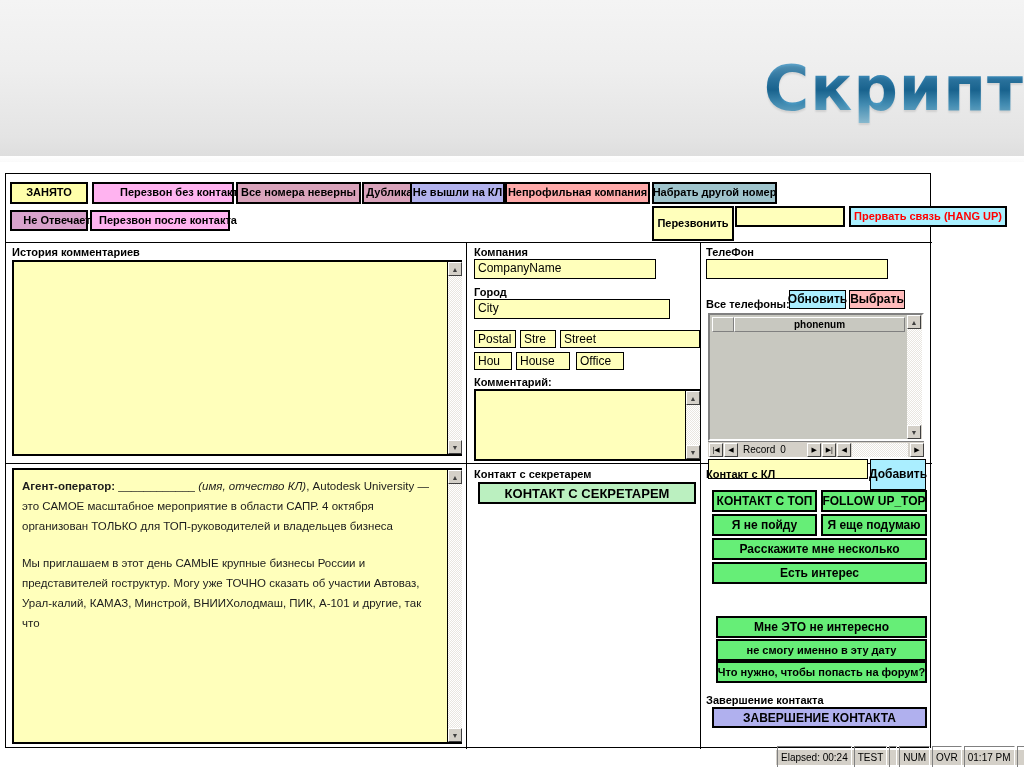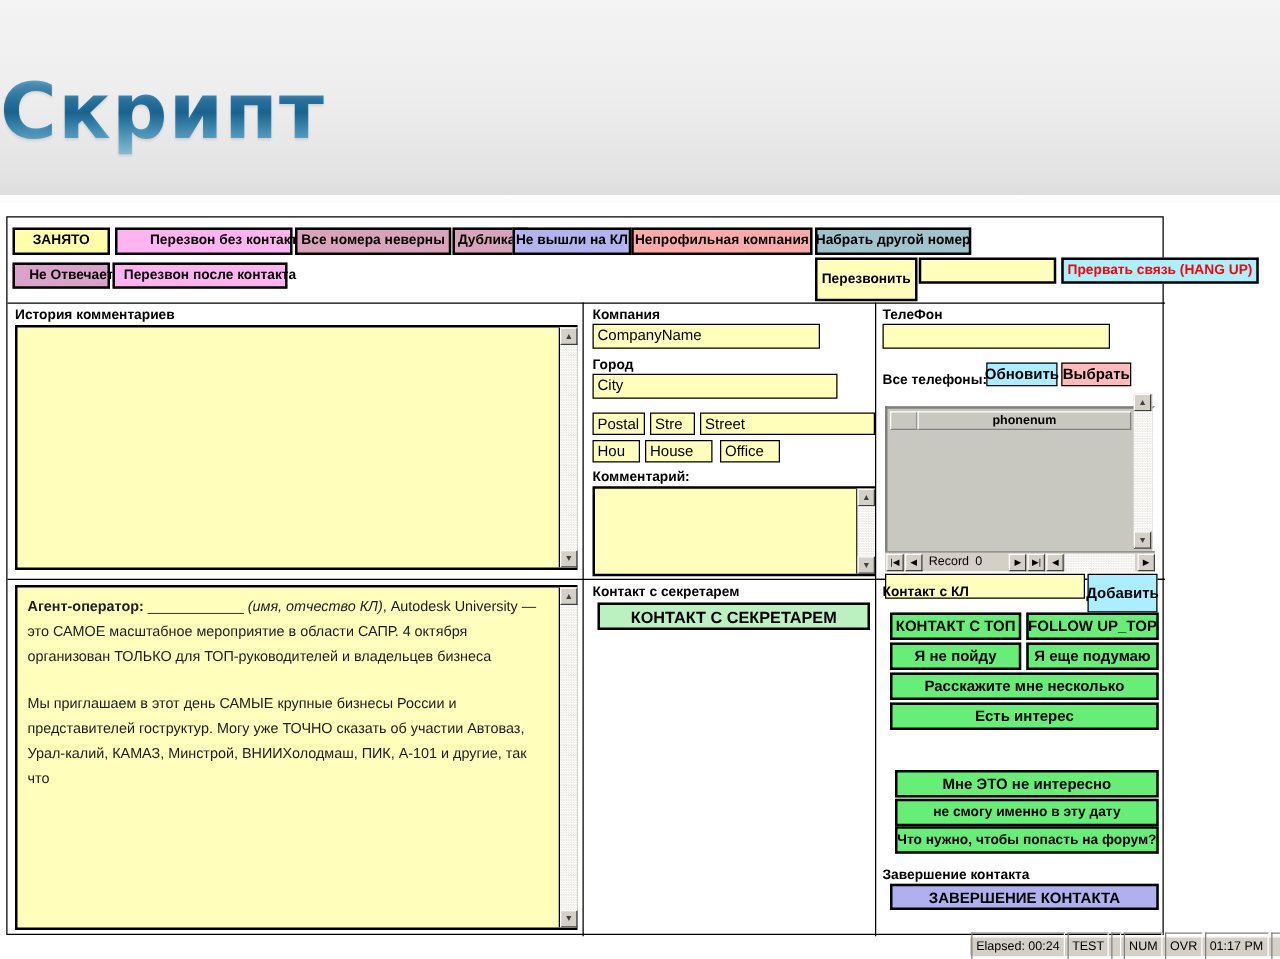--- a/index.html
+++ b/index.html
@@ -16,21 +16,21 @@
     position: absolute; left: 0; top: 0; width: 1024px; height: 157px;
     background: linear-gradient(180deg,#f4f4f4 0%, #eeeeee 45%, #e4e4e4 88%, #dedede 100%);
     border-bottom: 1px solid #d8d8d8;
   }
   #slide-header:after{
     content:""; position:absolute; left:0; right:0; bottom:-6px; height:6px;
     background: linear-gradient(180deg,#ffffff 0%, #fafafa 100%);
   }
   #page-title {
     position: absolute; left: 0; right: 0; top: 52px;
-    text-align: left;
+    text-align: right;
     font-size: 62px; font-weight: bold;
     letter-spacing: 1px;
     background: linear-gradient(180deg,#7fbcdc 0%, #2f7fae 38%, #1c6e9e 52%, #4b9cc6 72%, #9fd2e8 100%);
     -webkit-background-clip: text; background-clip: text;
     color: transparent; -webkit-text-fill-color: transparent;
     text-shadow: 0 2px 2px rgba(0,0,0,0.10);
     font-family: "DejaVu Sans", sans-serif;
   }
 
   
@@ -262,21 +262,21 @@
 
   <div class="panel-label" style="left:700px; top:72px;">ТелеФон</div>
   <div class="tbox" style="left:700px; top:85px; width:182px; height:20px;">
     <span class="val"></span>
   </div>
 
   <div class="panel-label" style="left:700px; top:124px;">Все телефоны:</div>
   <div class="btn" style="left: 783px; top: 116px; width: 57px; height: 19px; border: 1px solid rgb(0, 0, 0); font-size: 12px; background: rgb(170, 238, 255);">Обновить</div>
   <div class="btn" style="left: 843px; top: 116px; width: 56px; height: 19px; border: 1px solid rgb(0, 0, 0); font-size: 12px; background: rgb(255, 187, 187);">Выбрать</div>
 
-  <div id="phone-grid" style="left:702px; top:151px; width:216px; height:128px;">
+  <div id="phone-grid" style="left:702px; top:139px; width:216px; height:128px;">
     <div class="hdr-row">
       <div class="hdr-cell" style="width:22px;"></div>
       <div class="hdr-cell" style="flex:1;">phonenum</div>
     </div>
     <div class="body"></div>
   </div>
   <div class="sbv" style="left:901px; top:141px; height:124px; border-left:none;">
     <div class="arrow up">▲</div>
     <div class="track"></div>
     <div class="arrow dn">▼</div>

